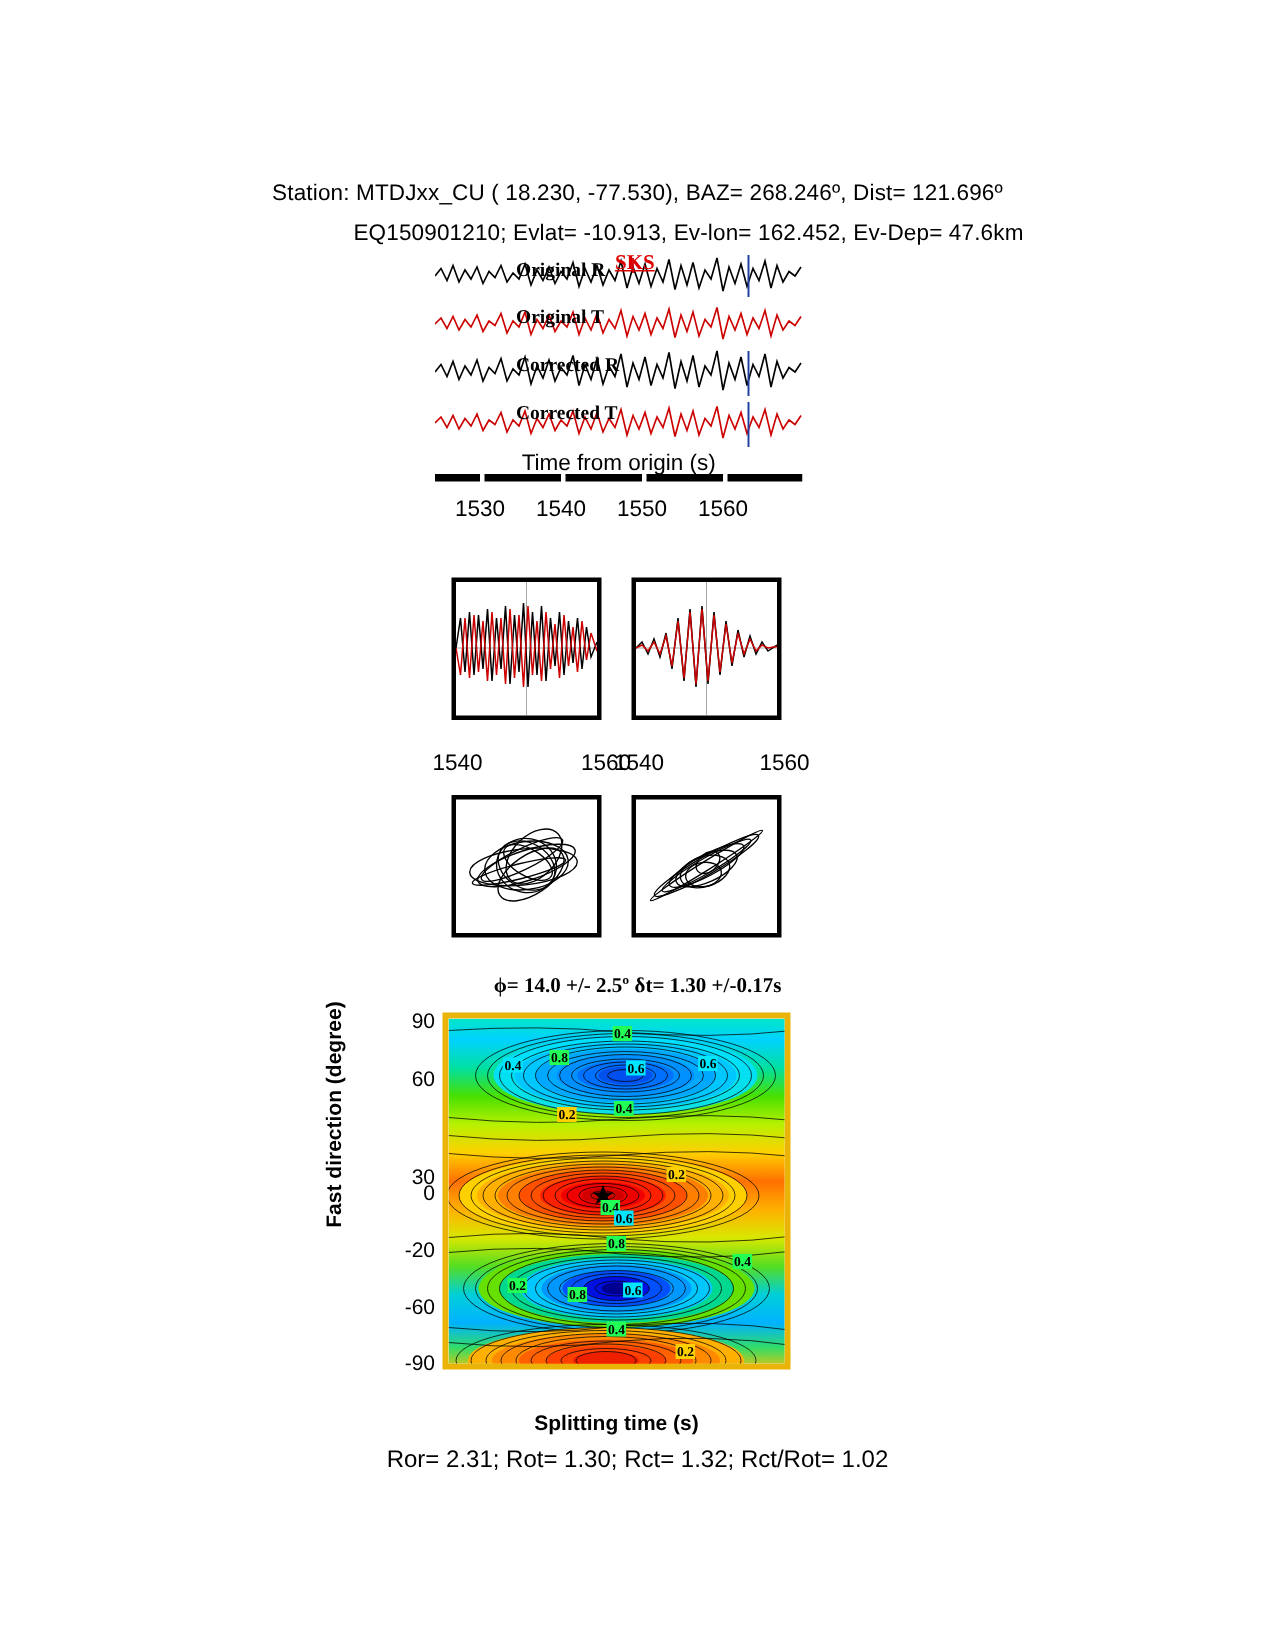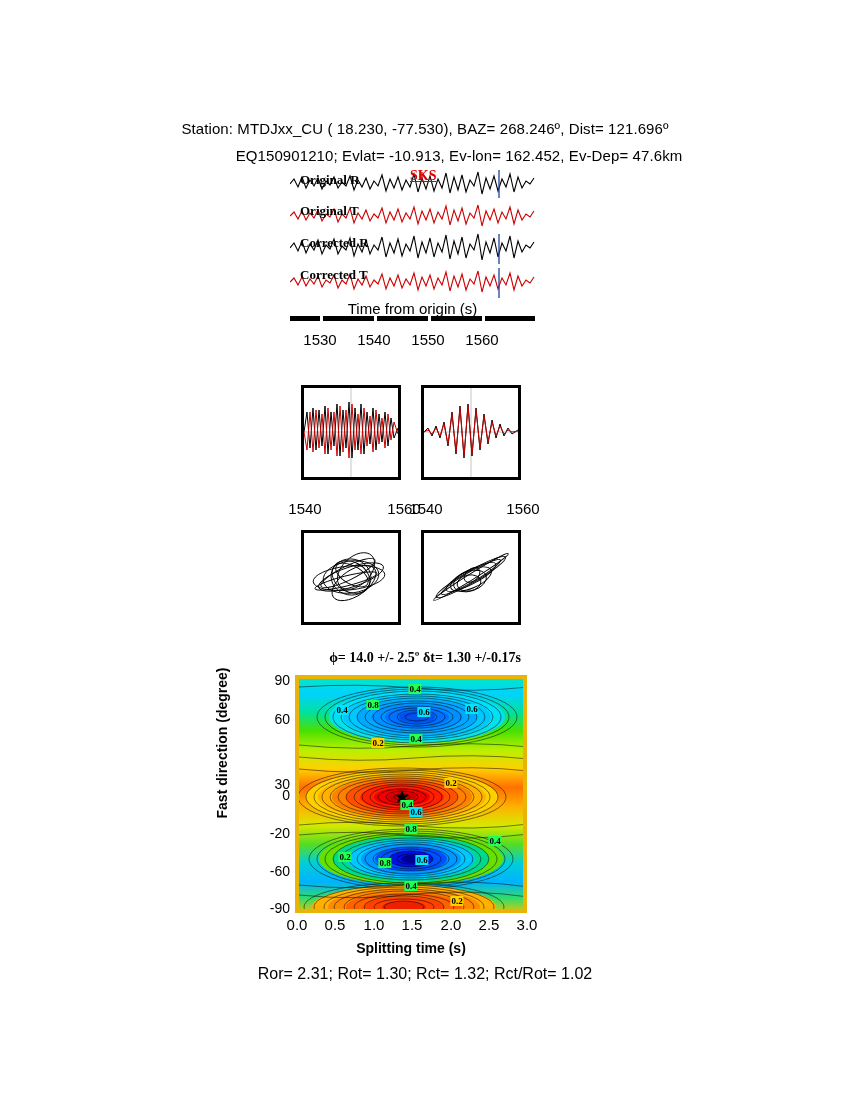--- a/index.html
+++ b/index.html
@@ -38,20 +38,21 @@
     top: 168px;
     width: 245px;
     height: 140px;
   }
   .wlabel {
     position: absolute;
     font-size: 13px;
     font-weight: bold;
     font-family: "Liberation Serif", serif;
     white-space: nowrap;
+    margin-left: 44px;
   }
   #wl0 { left: 10px; top: 6px; }
   #wl1 { left: 10px; top: 38px; }
   #wl2 { left: 10px; top: 70px; }
   #wl3 { left: 10px; top: 102px; }
   #skslabel {
     position: absolute;
     left: 410px;
     top: 168px;
     font-size: 14px;
@@ -447,27 +448,18 @@
       <span class="clabel" style="left:112px; top:150px; background:#22ff55;">0.8</span>
       <span class="clabel" style="left:196px; top:162px; background:#22ff55;">0.4</span>
       <span class="clabel" style="left:46px;  top:178px; background:#22ff55;">0.2</span>
       <span class="clabel" style="left:86px;  top:184px; background:#22ff55;">0.8</span>
       <span class="clabel" style="left:123px; top:181px; background:#00e6ff;">0.6</span>
       <span class="clabel" style="left:112px; top:207px; background:#22ff55;">0.4</span>
       <span class="clabel" style="left:158px; top:222px; background:#ffd000;">0.2</span>
     </div>
   </div>
 
-  <div id="xticks">
-    <span class="tickval" style="left:27px;  top:0;">0.0</span>
-    <span class="tickval" style="left:65px;  top:0;">0.5</span>
-    <span class="tickval" style="left:104px; top:0;">1.0</span>
-    <span class="tickval" style="left:142px; top:0;">1.5</span>
-    <span class="tickval" style="left:181px; top:0;">2.0</span>
-    <span class="tickval" style="left:219px; top:0;">2.5</span>
-    <span class="tickval" style="left:257px; top:0;">3.0</span>
-  </div>
 
   <div id="xlabel">Splitting time (s)</div>
 
   <div id="footer">Ror= 2.31; Rot= 1.30; Rct= 1.32; Rct/Rot= 1.02</div>
 
 </div>
 
 </body></html>

